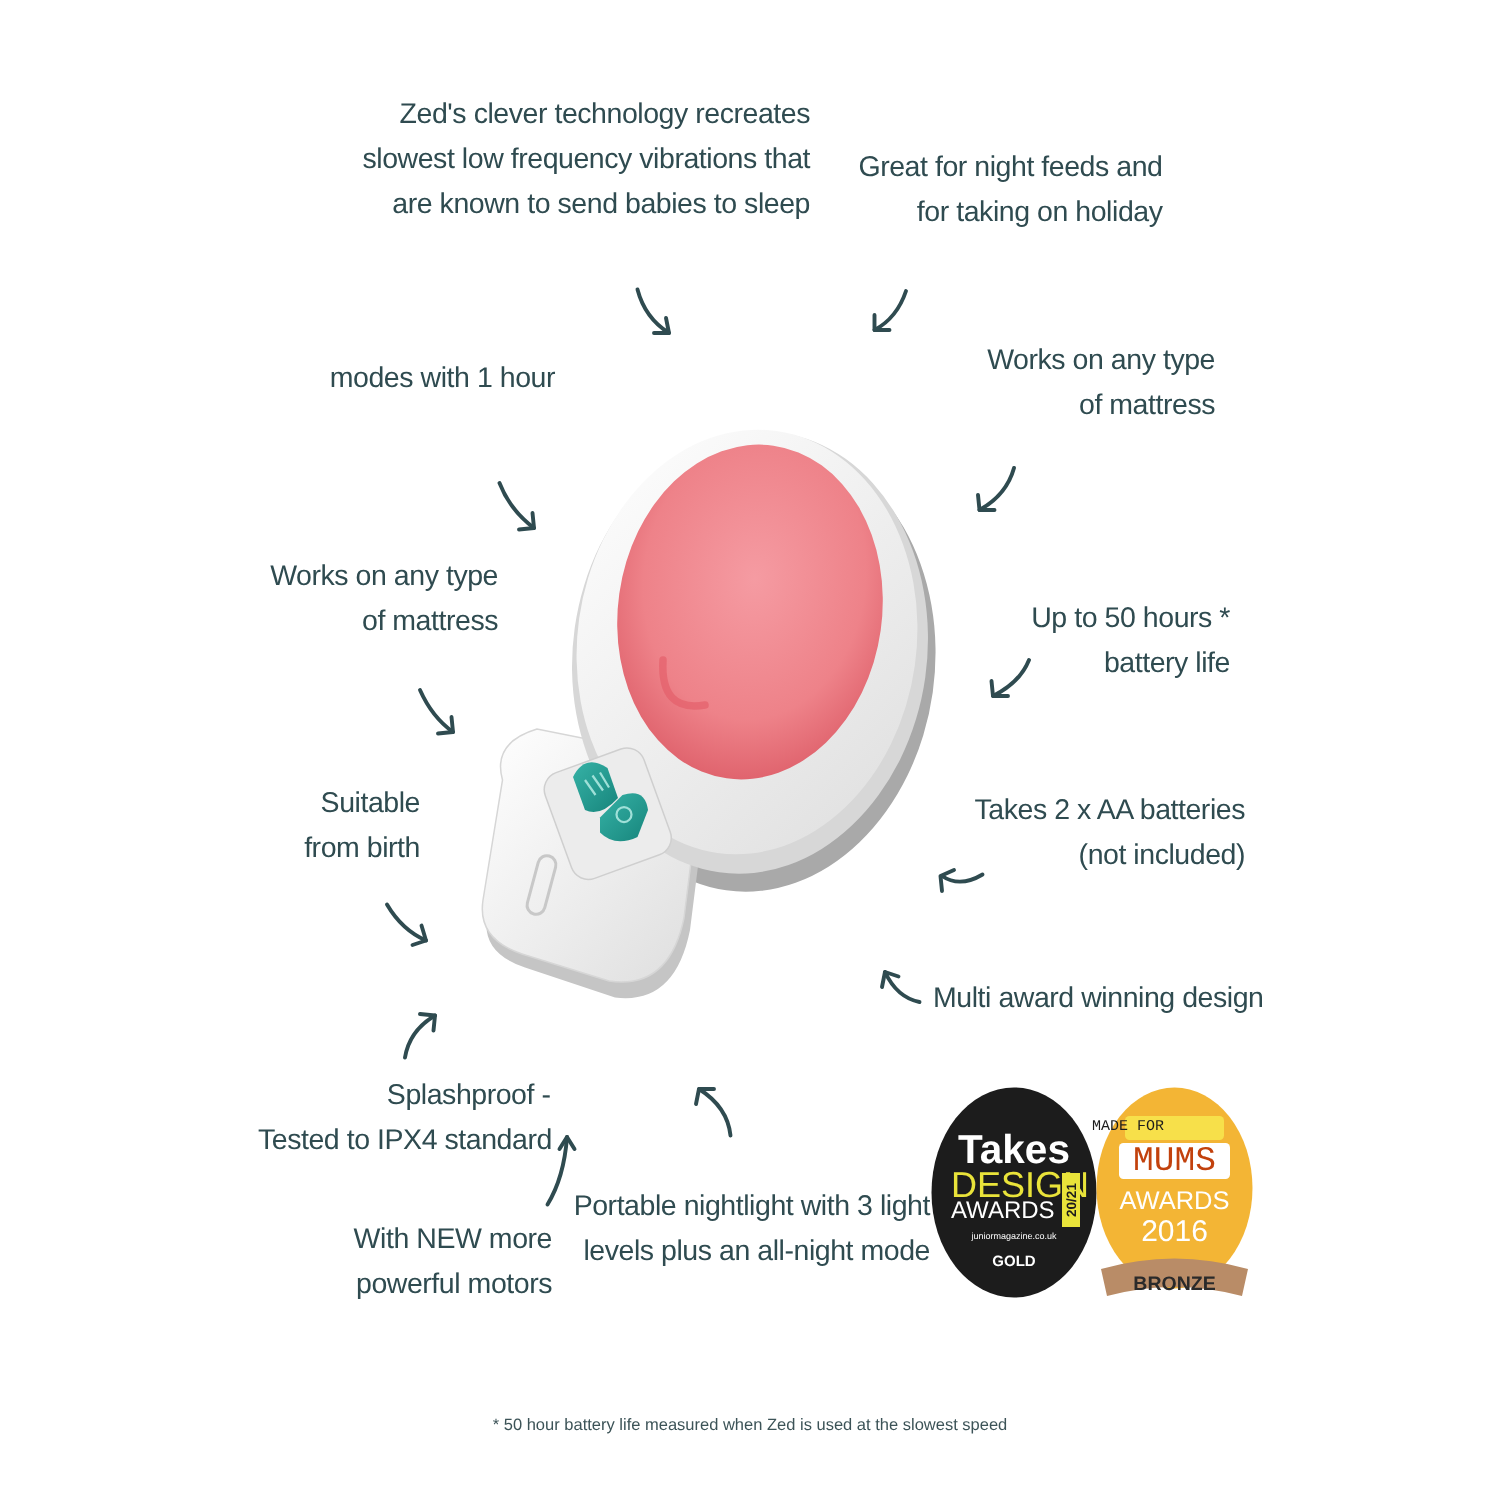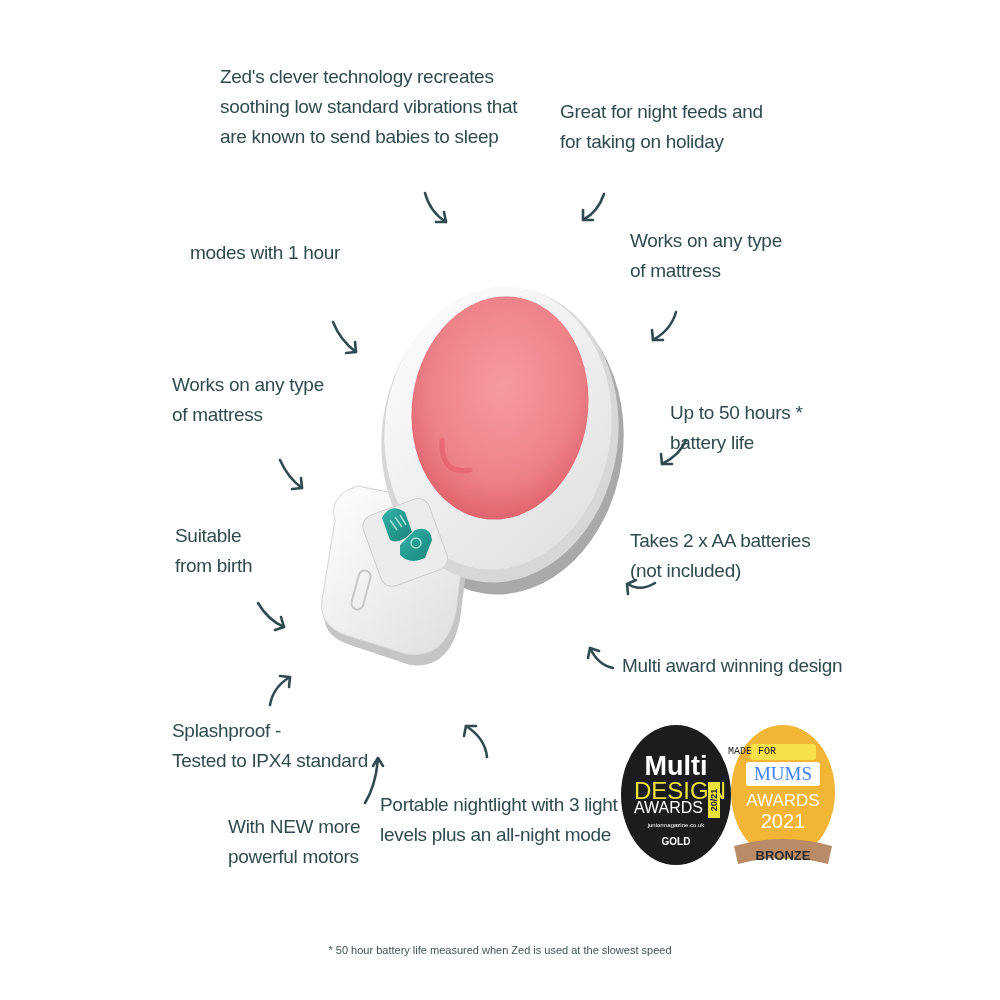--- a/index.html
+++ b/index.html
@@ -1,30 +1,30 @@
 <!DOCTYPE html>
 <html><head>
 <meta charset="utf-8">
 <style>
   html, body { margin:0; padding:0; }
   body { width:1000px; height:1000px; background:#ffffff; position:relative; overflow:hidden;
          font-family:"Liberation Sans", sans-serif; color:#2f4d52; }
-  .label { position:absolute; text-align:left; font-size:19px; line-height:30px; color:#2f4b50; letter-spacing:-0.3px; }
+  .label { position:absolute; text-align:right; font-size:19px; line-height:30px; color:#2f4b50; letter-spacing:-0.3px; }
   .label span { display:block; white-space:nowrap; }
   .arrow { position:absolute; }
   .footnote { position:absolute; left:0; width:1000px; top:944px; text-align:center; font-size:11px; color:#3c5357; }
   .device { position:absolute; left:300px; top:240px; width:340px; height:460px; }
   .badge { position:absolute; }
 </style>
 </head>
 <body>
 
 <div class="label" style="left:220px; top:62px; width:320px;">
   <span>Zed's clever technology recreates</span>
-  <span>soothing low standard vibrations that</span>
+  <span>slowest low frequency vibrations that</span>
   <span>are known to send babies to sleep</span>
 </div>
 
 <div class="label" style="left:560px; top:97px; width:215px;">
   <span>Great for night feeds and</span>
   <span>for taking on holiday</span>
 </div>
 
 <div class="label" style="left:190px; top:238px; width:180px;">
   <span>modes with 1 hour</span>
@@ -153,36 +153,36 @@
       <path d="M90 280 L97 290 M95 277 L102 287 M100 275 L106 285"></path>
       <circle cx="116" cy="303" r="5"></circle>
     </g>
   </svg>
 </div>
 
 <div class="badge" style="left:620px; top:724px; width:112px; height:142px;">
   <svg width="112" height="142" viewBox="0 0 112 142">
     <ellipse cx="56" cy="71" rx="55" ry="70" fill="#1c1c1c"></ellipse>
   </svg>
-  <div style="position:absolute; left:0; top:28px; width:112px; text-align:center; font-family:'Liberation Sans',sans-serif; font-weight:bold; font-size:27px; color:#ffffff; line-height:28px;">Multi</div>
+  <div style="position:absolute; left:0; top:28px; width:112px; text-align:center; font-family:'Liberation Sans',sans-serif; font-weight:bold; font-size:27px; color:#ffffff; line-height:28px;">Takes</div>
   <div style="position:absolute; left:14px; top:58px; font-family:'Liberation Sans',sans-serif; font-size:24px; color:#e9e33a; line-height:18px;">DESIGN</div>
   <div style="position:absolute; left:14px; top:76px; font-family:'Liberation Sans',sans-serif; font-size:16px; color:#ffffff; line-height:16px;">AWARDS</div>
   <div style="position:absolute; left:88px; top:58px; width:12px; height:36px; background:#e9e33a;"></div>
   <div style="position:absolute; left:76px; top:70px; width:36px; height:12px; transform:rotate(-90deg); font-family:'Liberation Sans',sans-serif; font-size:9px; font-weight:bold; color:#1c1c1c; text-align:center; line-height:12px;">20/21</div>
   <div style="position:absolute; left:0; top:98px; width:112px; text-align:center; font-family:'Liberation Sans',sans-serif; font-size:6px; color:#ffffff;">juniormagazine.co.uk</div>
   <div style="position:absolute; left:0; top:112px; width:112px; text-align:center; font-family:'Liberation Sans',sans-serif; font-size:10px; font-weight:bold; color:#ffffff;">GOLD</div>
 </div>
 
 <div class="badge" style="left:728px; top:724px; width:110px; height:150px;">
   <svg width="110" height="150" viewBox="0 0 110 150">
     <ellipse cx="55" cy="68" rx="52" ry="67" fill="#f3b535"></ellipse>
     <rect x="22" y="20" width="66" height="16" rx="3" fill="#f7e04a"></rect>
     <rect x="18" y="38" width="74" height="24" rx="3" fill="#ffffff"></rect>
     <path d="M6 122 Q55 108 104 122 L100 140 Q55 128 10 140 Z" fill="#b98c67"></path>
   </svg>
   <div style="position:absolute; left:0; top:22px; width:110px; font-family:Liberation Mono, monospace; font-size:10px; color:#1c1c1c; line-height:12px;">MADE FOR</div>
-  <div style="position:absolute; left:0; top:40px; width:110px; text-align:center; font-family:Liberation Serif, serif; font-size:19px; color:#3b82f6; line-height:20px;">MUMS</div>
+  <div style="position:absolute; left:0; top:40px; width:110px; text-align:center; font-family:Liberation Mono, monospace; font-size:23px; color:#c2410c; line-height:20px;">MUMS</div>
   <div style="position:absolute; left:0; top:68px; width:110px; text-align:center; font-family:'Liberation Sans',sans-serif; font-size:17px; color:#ffffff; line-height:18px;">AWARDS</div>
-  <div style="position:absolute; left:0; top:86px; width:110px; text-align:center; font-family:'Liberation Sans',sans-serif; font-size:20px; color:#ffffff; line-height:22px;">2021</div>
+  <div style="position:absolute; left:0; top:86px; width:110px; text-align:center; font-family:'Liberation Sans',sans-serif; font-size:20px; color:#ffffff; line-height:22px;">2016</div>
   <div style="position:absolute; left:0; top:124px; width:110px; text-align:center; font-family:'Liberation Sans',sans-serif; font-size:13px; font-weight:bold; color:#2a2a2a;">BRONZE</div>
 </div>
 
 <div class="footnote">* 50 hour battery life measured when Zed is used at the slowest speed</div>
 
 </body></html>

